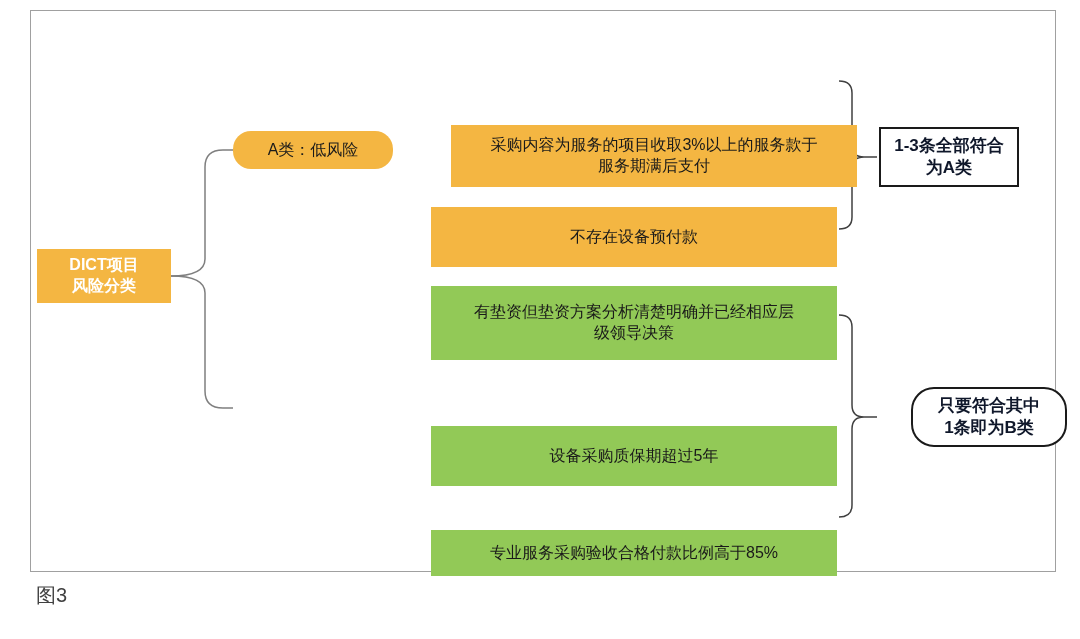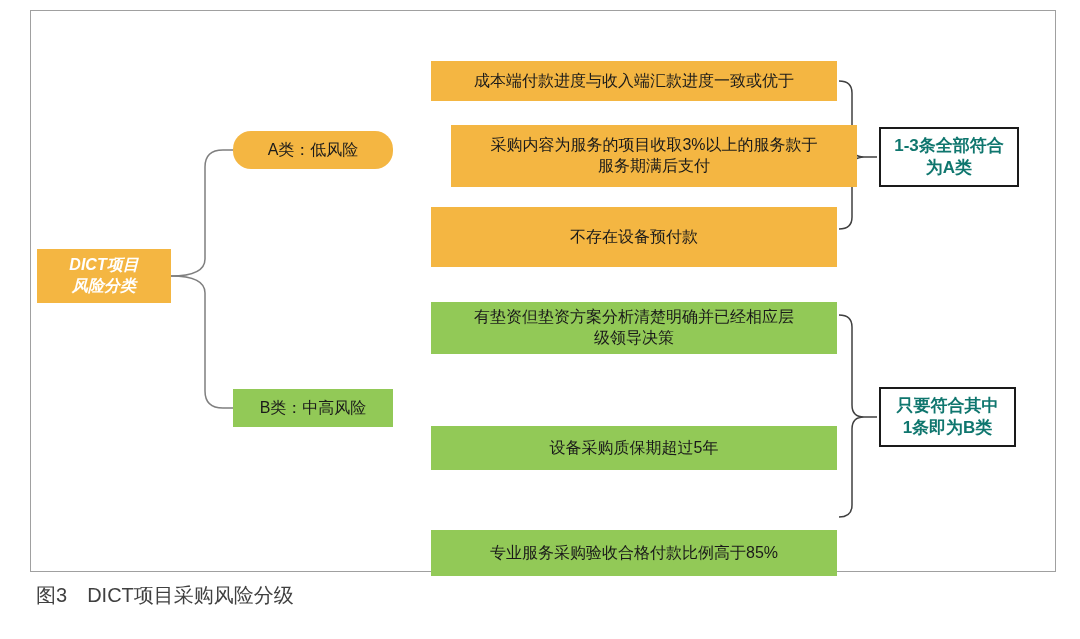--- a/index.html
+++ b/index.html
@@ -45,53 +45,52 @@
   .orange { background: #F4B642; }
   .green  { background: #92C957; }
   .root-node {
     left: 6px;
     top: 238px;
     width: 134px;
     height: 54px;
     color: #ffffff;
     font-weight: bold;
     font-size: 16px;
-    font-style: italic;
   }
   .branch {
     width: 160px;
     height: 38px;
     color: #1a1a1a;
     font-size: 16px;
   }
   .branch-a { left: 202px; top: 120px; border-radius: 18px; }
   .branch-b { left: 202px; top: 378px; }
   .item {
     left: 400px;
     width: 406px;
     color: #1a1a1a;
     font-size: 16px;
     padding: 2px 8px;
   }
   .item-a1 { top: 50px;  height: 40px; }
   .item-a2 { top: 114px; height: 62px; margin-left: 20px; }
   .item-a3 { top: 196px; height: 60px; }
-  .item-b1 { top: 275px; height: 52px; margin-top: 16px; }
+  .item-b1 { top: 275px; height: 74px; }
   .item-b2 { top: 345px; height: 58px; }
-  .item-b3 { top: 415px; height: 44px; }
+  .item-b3 { top: 415px; height: 60px; }
   .item-b4 { top: 483px; height: 46px; margin-top: 36px; }
   .rule {
     background: #ffffff;
     border: 2px solid #1a1a1a;
-    color: #0f766e;
+    color: #0f172a;
     font-weight: bold;
     font-size: 17px;
   }
   .rule-a { left: 848px; top: 116px; width: 140px; height: 60px; }
-  .rule-b { left: 848px; top: 376px; width: 137px; height: 60px; }
+  .rule-b { left: 880px; top: 376px; width: 156px; height: 60px; border-radius: 23px; }
   .caption {
     position: absolute;
     left: 36px;
     top: 582px;
     font-size: 20px;
     color: #404040;
     display: flex;
     gap: 20px;
     align-items: center;
   }
@@ -110,36 +109,33 @@
 
       <path d="M 808 70 Q 821 70 821 82 L 821 134 Q 821 146 833 146 L 846 146 M 808 218 Q 821 218 821 206 L 821 158 Q 821 146 833 146" fill="none" stroke="#404040" stroke-width="1.5"></path>
 
       <path d="M 808 304 Q 821 304 821 316 L 821 394 Q 821 406 833 406 L 846 406 M 808 506 Q 821 506 821 494 L 821 418 Q 821 406 833 406" fill="none" stroke="#404040" stroke-width="1.5"></path>
     </svg>
 
     <div class="node root-node orange">DICT项目
 风险分类</div>
 
     <div class="node branch branch-a orange">A类：低风险</div>
-    <div class="node branch branch-b green">B类：中高风险</div>
 
-    <div class="item item-a1 orange">成本端付款进度与收入端汇款进度一致或优于</div>
     <div class="item item-a2 orange">采购内容为服务的项目收取3%以上的服务款于
 服务期满后支付</div>
     <div class="item item-a3 orange">不存在设备预付款</div>
 
     <div class="item item-b1 green">有垫资但垫资方案分析清楚明确并已经相应层
 级领导决策</div>
     <div class="item item-b3 green">设备采购质保期超过5年</div>
     <div class="item item-b4 green">专业服务采购验收合格付款比例高于85%</div>
 
     <div class="rule rule-a">1-3条全部符合
 为A类</div>
     <div class="rule rule-b">只要符合其中
 1条即为B类</div>
 
   </div>
 
   <div class="caption">
     <span>图3</span>
-    <span>DICT项目采购风险分级</span>
   </div>
 </div>
 
 </body></html>

